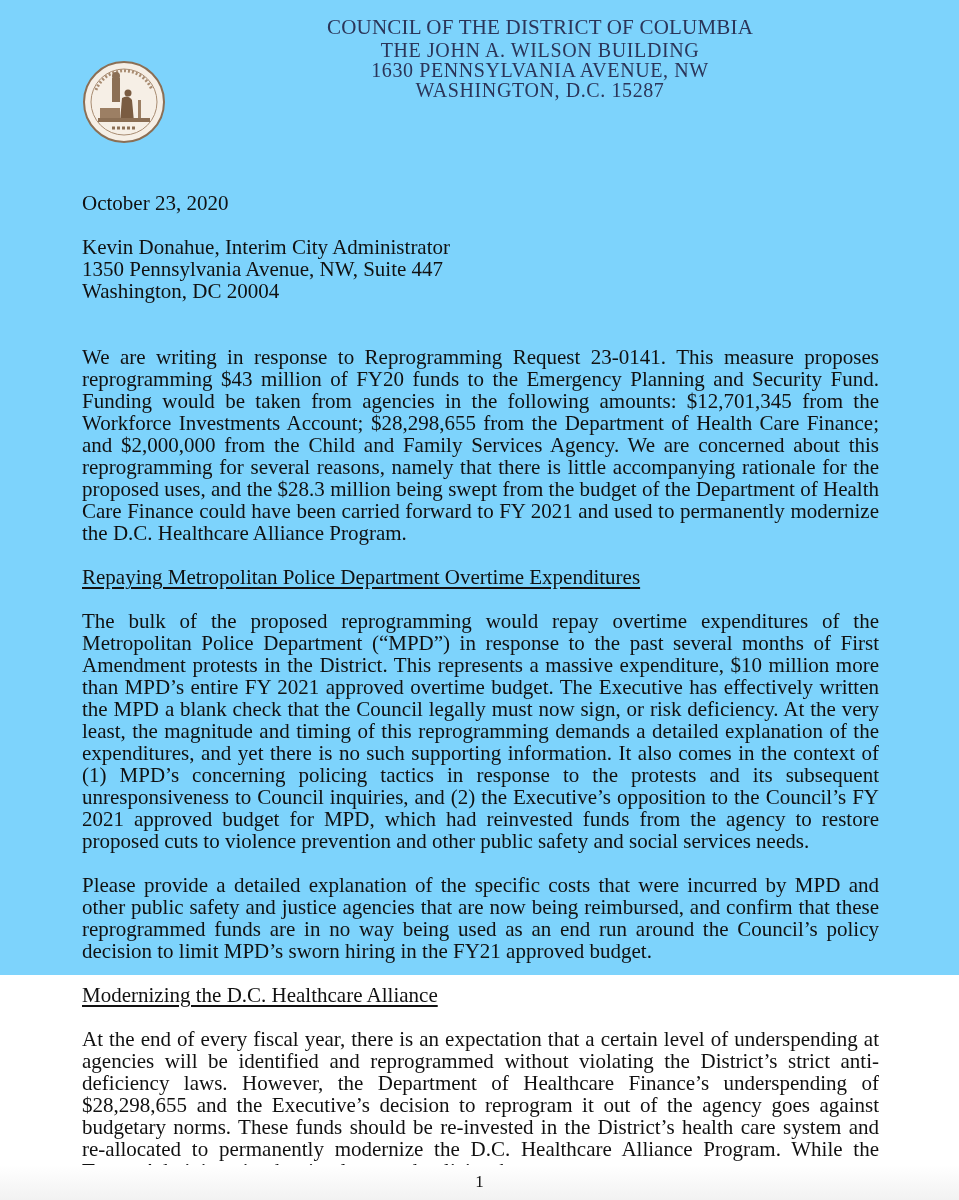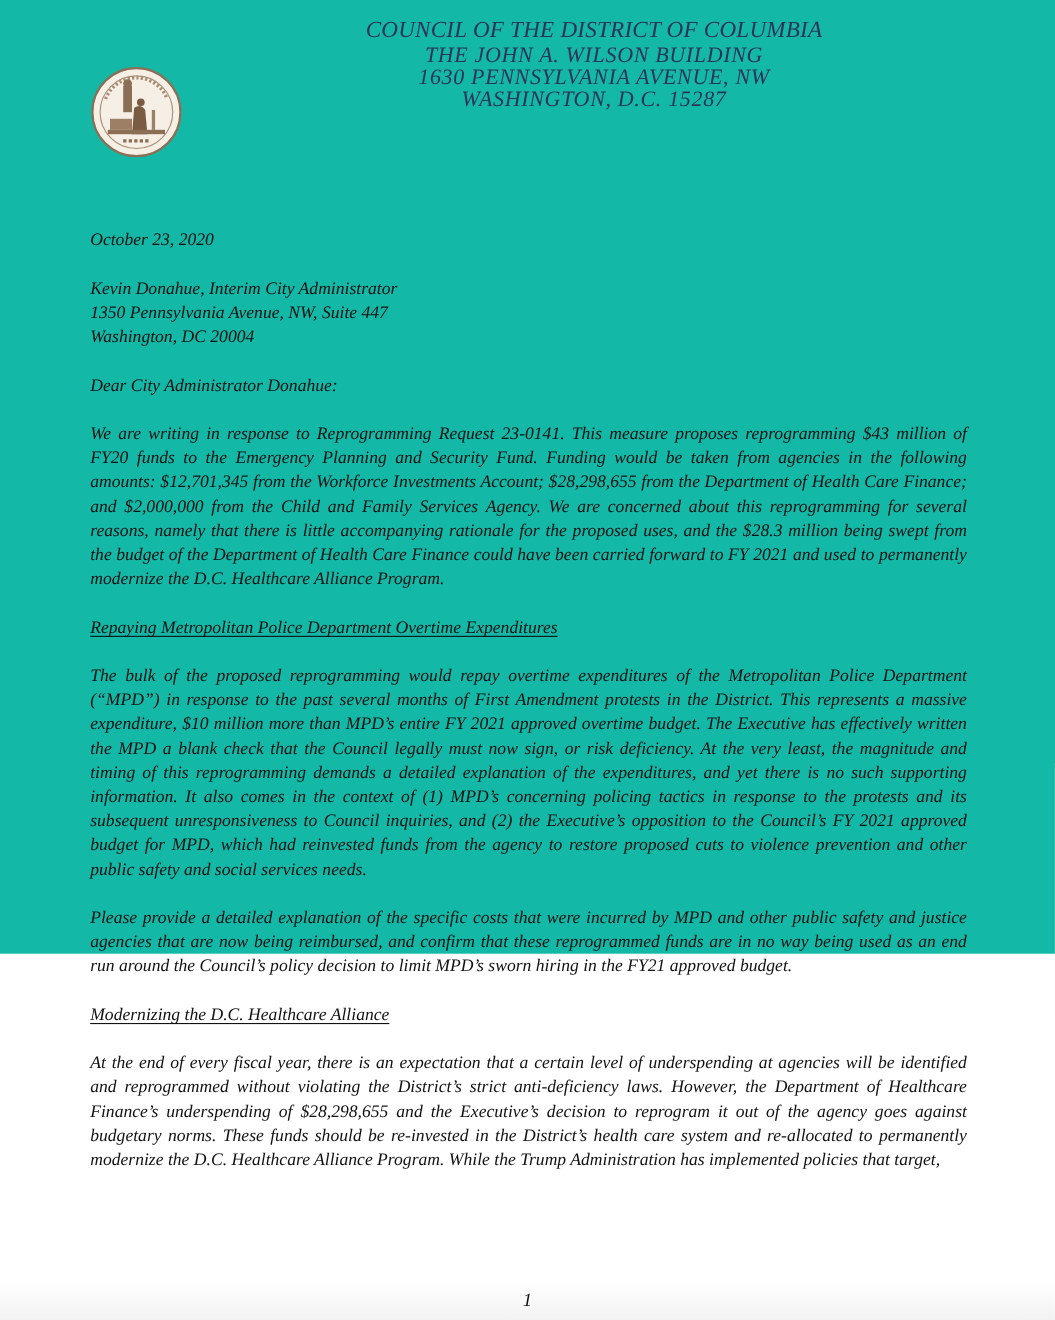--- a/index.html
+++ b/index.html
@@ -1,37 +1,37 @@
 <!DOCTYPE html>
 <html><head>
 <meta charset="utf-8">
 <style>
   html, body { margin: 0; padding: 0; background: #ffffff; }
   body {
     width: 959px; height: 1200px; position: relative; overflow: hidden;
     font-family: "Liberation Serif", "DejaVu Serif", serif;
     color: #111111;
   }
-  .page { position: absolute; left: 0; top: 0; width: 959px; height: 867px; background: #14b8a6; font-style: italic; }
+  .page { position: absolute; left: 0; top: 0; width: 959px; height: 975px; background: #7dd3fc; }
 
   
   .seal {
     position: absolute; left: 82px; top: 60px; width: 84px; height: 84px;
   }
   .letterhead {
     position: absolute; left: 200px; top: 14px; width: 680px; text-align: center;
     color: #2b3559;
   }
   .lh-title { font-size: 21px; letter-spacing: 0.2px; line-height: 26px; margin-top: 0; }
   .lh-line { font-size: 20px; line-height: 20px; letter-spacing: 0.6px; }
 
   
   .body-text {
-    position: absolute; left: 82px; top: 208px; width: 797px;
-    font-size: 16px; line-height: 22px;
+    position: absolute; left: 82px; top: 192px; width: 797px;
+    font-size: 21px; line-height: 22px;
   }
   .block { margin: 0; }
   .gap { height: 22px; }
   .justify { text-align: justify; text-align-last: left; }
   .heading { text-decoration: underline; text-underline-offset: 3px; }
   .address p { margin: 0; }
 
   
   .footer-fade {
     position: absolute; left: 0; top: 1165px; width: 959px; height: 35px;
@@ -74,21 +74,20 @@
     <p class="block">October 23, 2020</p>
     <div class="gap"></div>
 
     <div class="address">
       <p>Kevin Donahue, Interim City Administrator</p>
       <p>1350 Pennsylvania Avenue, NW, Suite 447</p>
       <p>Washington, DC 20004</p>
     </div>
     <div class="gap"></div>
 
-    <p class="block">Dear City Administrator Donahue:</p>
     <div class="gap"></div>
 
     <p class="block justify">We are writing in response to Reprogramming Request 23-0141. This measure proposes reprogramming $43 million of FY20 funds to the Emergency Planning and Security Fund. Funding would be taken from agencies in the following amounts: $12,701,345 from the Workforce Investments Account; $28,298,655 from the Department of Health Care Finance; and $2,000,000 from the Child and Family Services Agency. We are concerned about this reprogramming for several reasons, namely that there is little accompanying rationale for the proposed uses, and the $28.3 million being swept from the budget of the Department of Health Care Finance could have been carried forward to FY 2021 and used to permanently modernize the D.C. Healthcare Alliance Program.</p>
     <div class="gap"></div>
 
     <p class="block heading">Repaying Metropolitan Police Department Overtime Expenditures</p>
     <div class="gap"></div>
 
     <p class="block justify">The bulk of the proposed reprogramming would repay overtime expenditures of the Metropolitan Police Department (“MPD”) in response to the past several months of First Amendment protests in the District. This represents a massive expenditure, $10 million more than MPD’s entire FY 2021 approved overtime budget. The Executive has effectively written the MPD a blank check that the Council legally must now sign, or risk deficiency. At the very least, the magnitude and timing of this reprogramming demands a detailed explanation of the expenditures, and yet there is no such supporting information. It also comes in the context of (1) MPD’s concerning policing tactics in response to the protests and its subsequent unresponsiveness to Council inquiries, and (2) the Executive’s opposition to the Council’s FY 2021 approved budget for MPD, which had reinvested funds from the agency to restore proposed cuts to violence prevention and other public safety and social services needs.</p>
     <div class="gap"></div>

